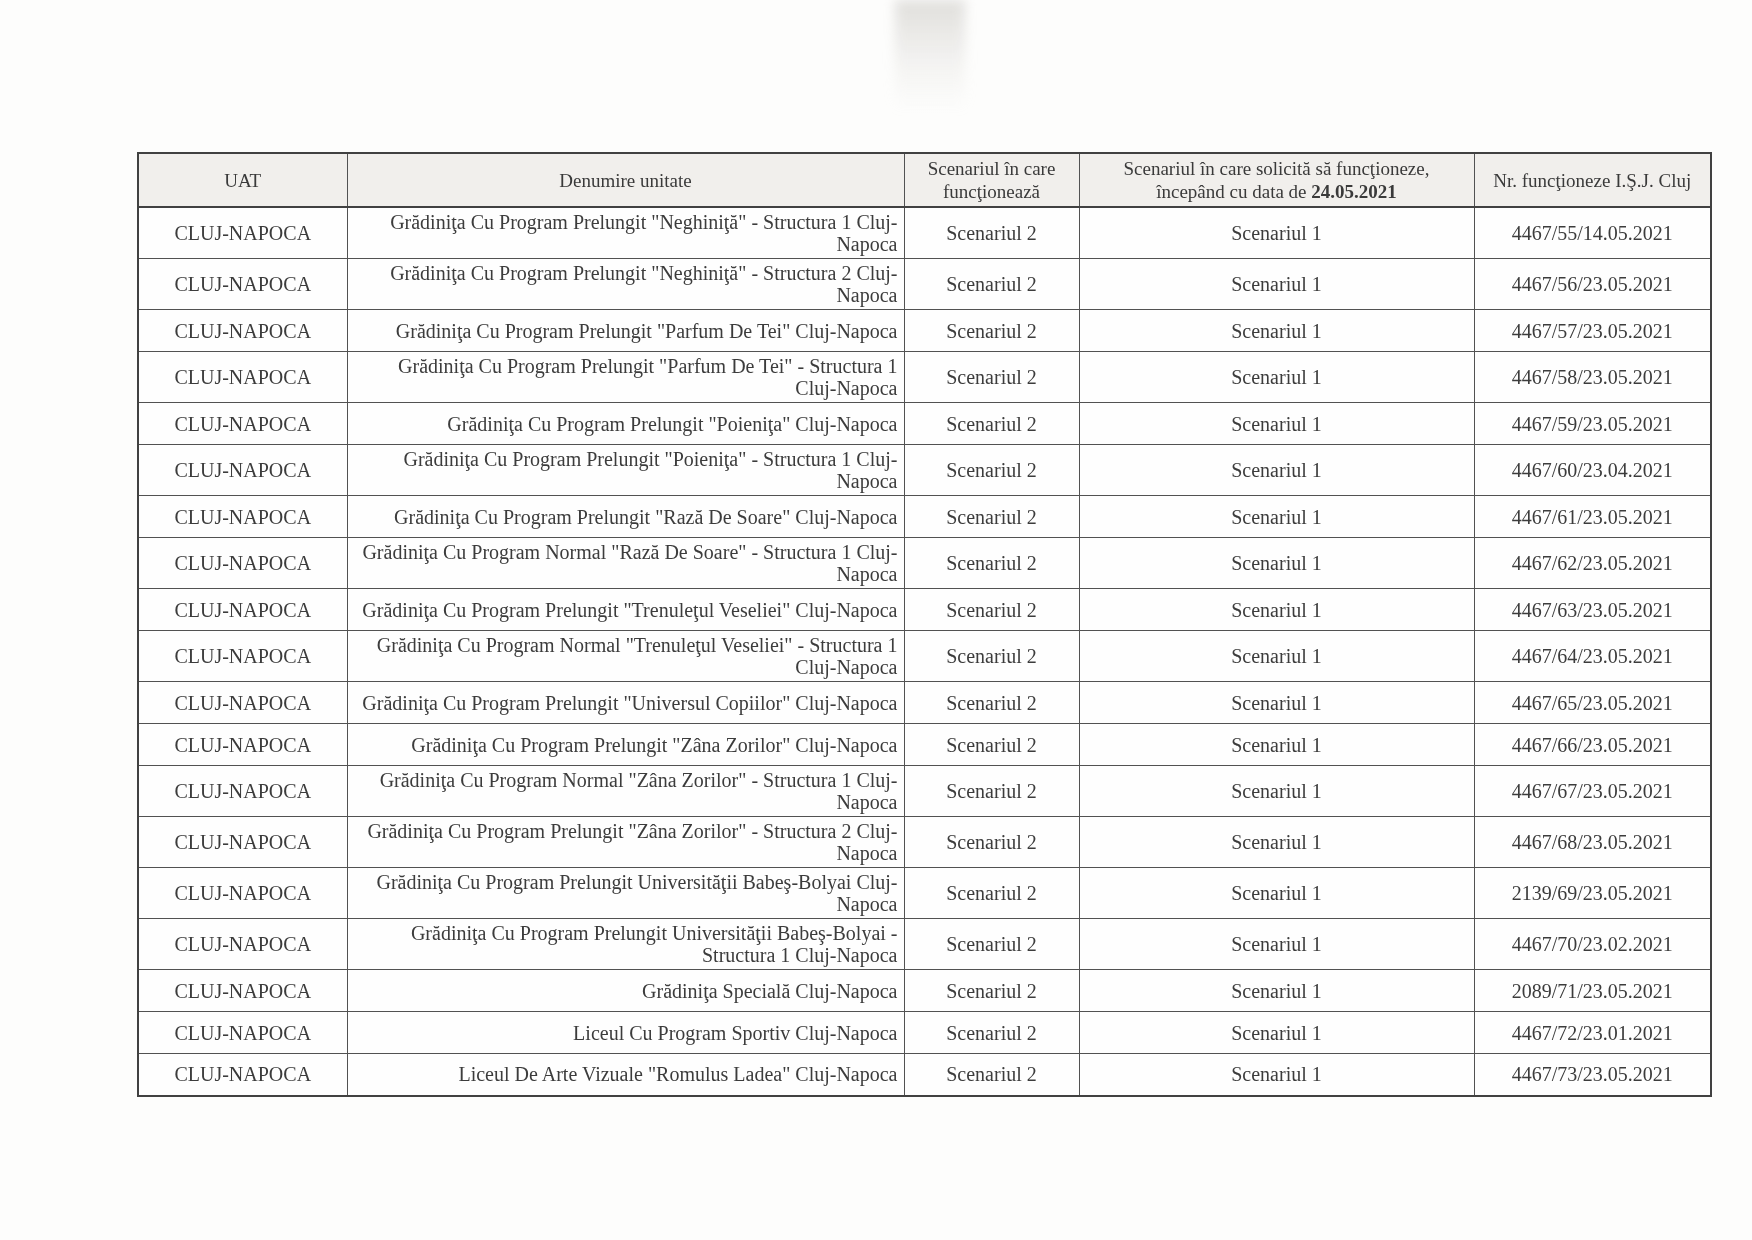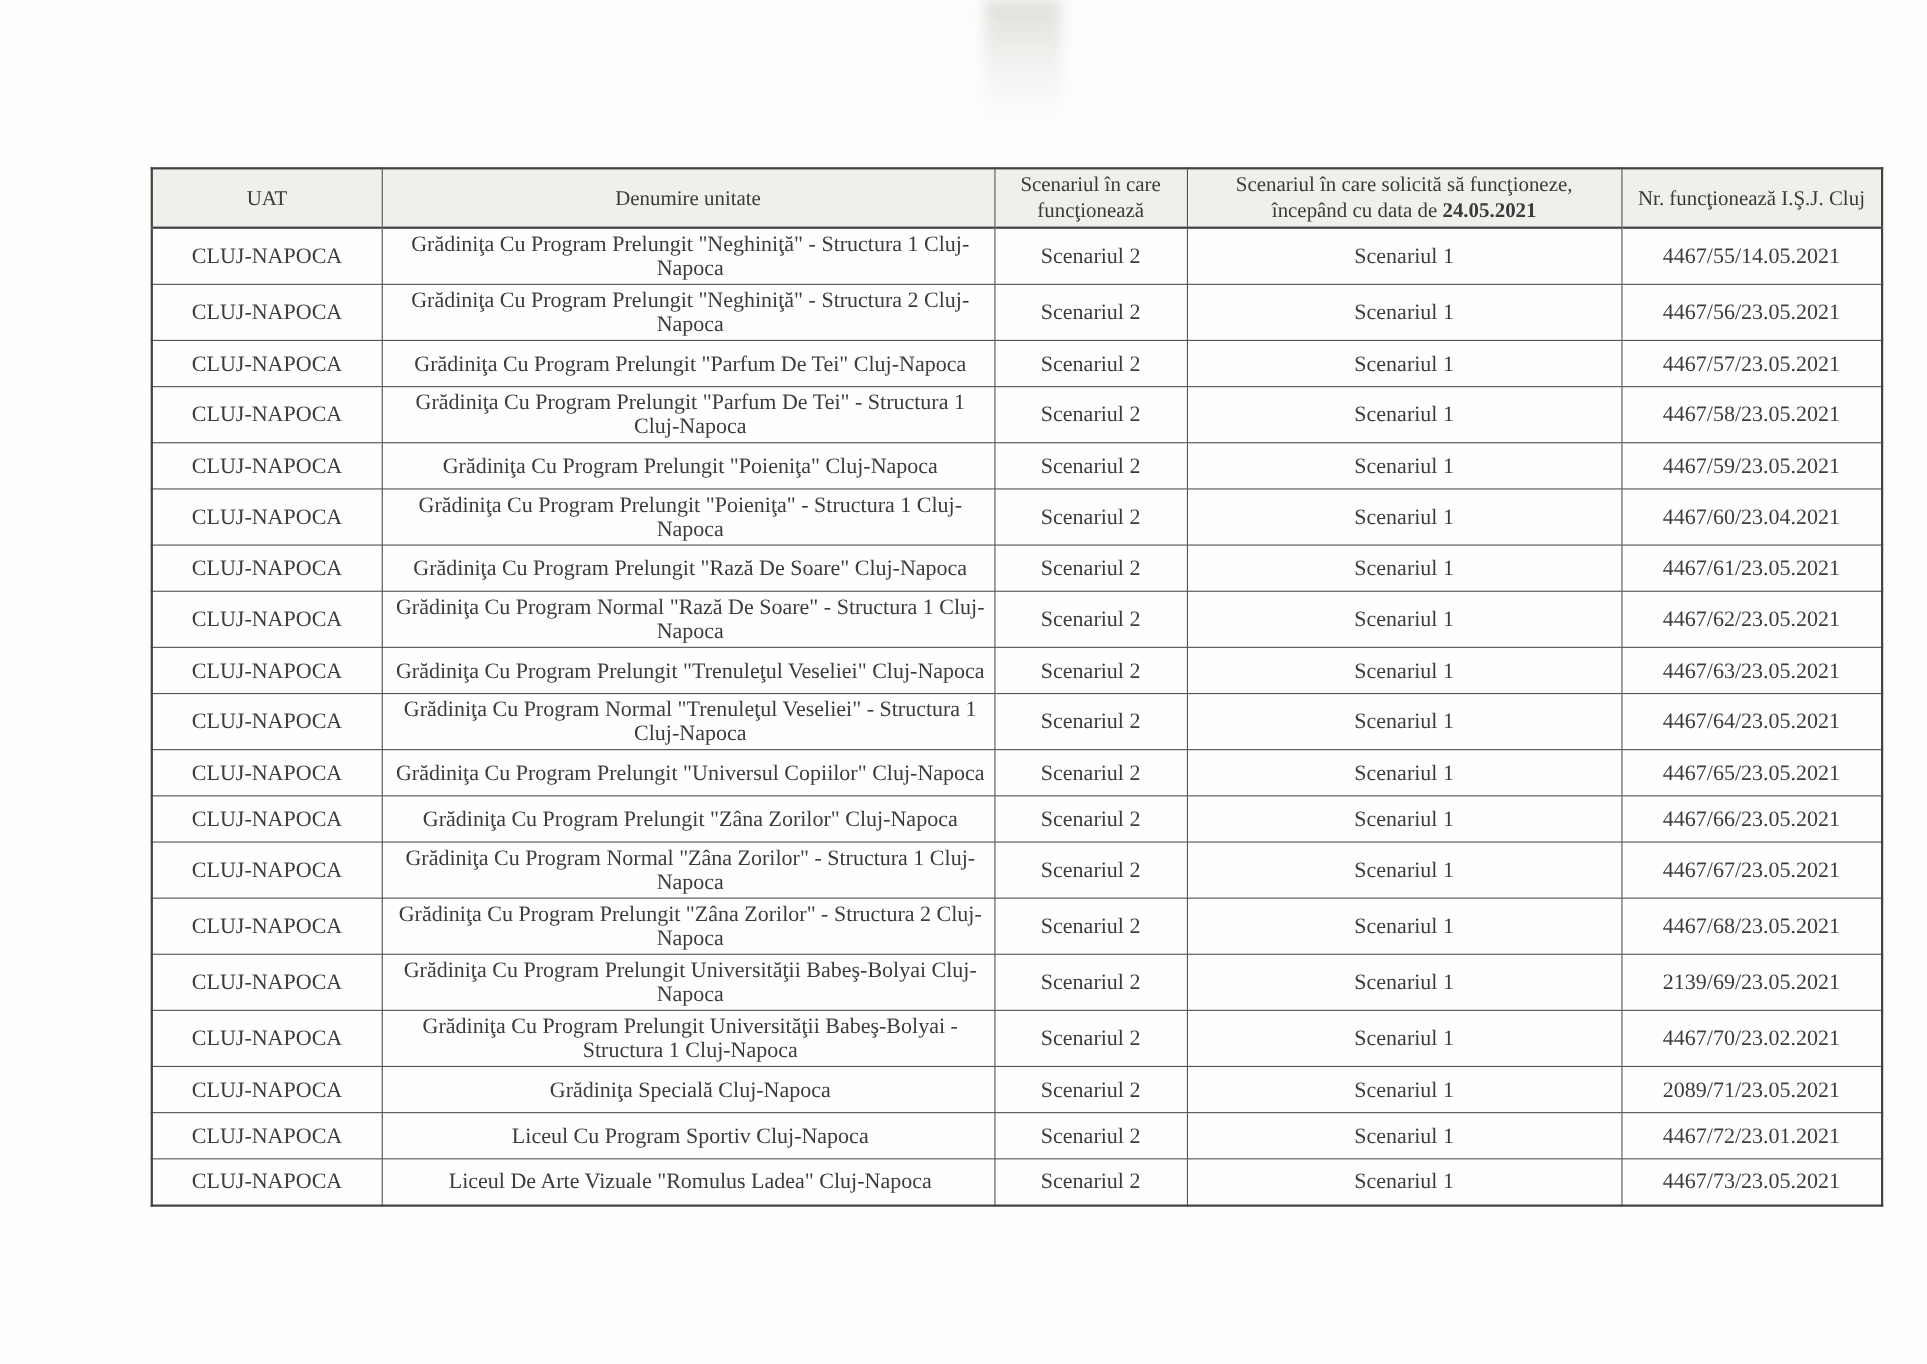--- a/index.html
+++ b/index.html
@@ -46,21 +46,21 @@
     color: #3a3a3a;
   }
   thead th b { font-weight: bold; }
   tbody td {
     font-size: 20px;
     line-height: 22px;
     height: 42px;
     background: #fefefe;
   }
   td.c-name {
-    text-align: center;
+    text-align: right;
     padding-left: 10px;
     padding-right: 6px;
     margin-left: 39px;
   }
   col.w-uat  { width: 209px; }
   col.w-name { width: 557px; }
   col.w-cur  { width: 175px; }
   col.w-req  { width: 395px; }
   col.w-reg  { width: 237px; }
 </style>
@@ -77,21 +77,21 @@
         <col class="w-cur">
         <col class="w-req">
         <col class="w-reg">
     </colgroup>
     <thead>
       <tr>
         <th>UAT</th>
         <th>Denumire unitate</th>
         <th>Scenariul în care funcţionează</th>
         <th><span>Scenariul în care solicită să funcţioneze, începând cu data de </span><b>24.05.2021</b></th>
-        <th>Nr. funcţionează I.Ş.J. Cluj</th>
+        <th>Nr. funcţioneze I.Ş.J. Cluj</th>
       </tr>
     </thead>
     <tbody>
   <tr>
     <td class="c-uat">CLUJ-NAPOCA</td>
     <td class="c-name">Grădiniţa Cu Program Prelungit "Neghiniţă" - Structura 1 Cluj-Napoca</td>
     <td class="c-scen">Scenariul 2</td>
     <td class="c-scen">Scenariul 1</td>
     <td class="c-reg">4467/55/14.05.2021</td>
   </tr>

